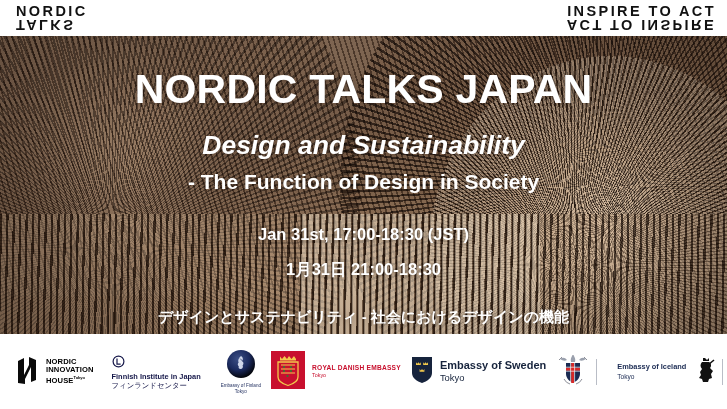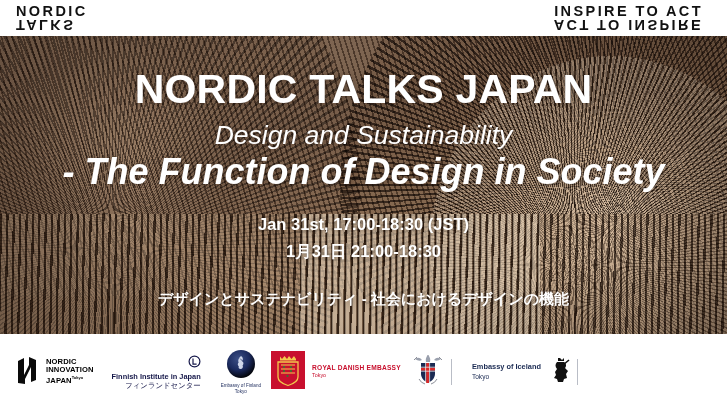--- a/index.html
+++ b/index.html
@@ -33,21 +33,21 @@
     position: absolute;
     top: 4px;
     font-weight: 700;
     font-size: 14.5px;
     letter-spacing: 2.4px;
     line-height: 14px;
     color: #111111;
     white-space: nowrap;
   }
   .brand-left { left: 16px; text-align: left; }
-  .brand-right { right: 24px; text-align: right; }
+  .brand-right { right: 11px; text-align: right; }
   .brand-lockup .flip {
     display: block;
     transform: scaleY(-1);
   }
 
   
   .hero {
     position: absolute;
     left: 0; top: 36px;
     width: 727px;
@@ -150,42 +150,41 @@
     margin: 0;
     padding-top: 30px;
     font-size: 41px;
     font-weight: 700;
     letter-spacing: 0.2px;
     line-height: 46px;
     color: #ffffff;
     text-shadow: 0 1px 6px rgba(30,18,10,0.45);
   }
   .title-sub {
-    margin: 6px 0 0 0;
+    margin: 16px 0 0 0;
     font-size: 26.5px;
-    font-weight: 400;
+    font-weight: 700;
     font-style: italic;
     line-height: 34px;
     color: #ffffff;
     text-shadow: 0 1px 6px rgba(30,18,10,0.45);
   }
   .title-sub2 {
     margin: 3px 0 0 0;
-    font-size: 36px;
-    font-weight: 700;
-    font-style: italic;
+    font-size: 21px;
+    font-weight: 700;
     line-height: 34px;
     color: #ffffff;
     text-shadow: 0 1px 6px rgba(30,18,10,0.45);
   }
   .datetime-block {
     margin-top: 24px;
   }
   .datetime-en, .datetime-jp {
-    margin: 4px;
+    margin: 12px;
     font-size: 16.5px;
     font-weight: 700;
     line-height: 23px;
     color: #ffffff;
     text-shadow: 0 1px 5px rgba(30,18,10,0.5);
   }
   .subtitle-jp {
     margin: 22px 0 0 0;
     font-size: 15px;
     font-weight: 700;
@@ -224,21 +223,21 @@
     letter-spacing: 0.1px;
     color: #000000;
   }
   .nih-words .sup {
     font-size: 4px;
     vertical-align: super;
     letter-spacing: 0;
   }
 
   
-  .fi-block { text-align: right; margin-left: 8px; }
+  .fi-block { text-align: left; margin-left: 8px; }
   .fi-en {
     font-size: 7.4px;
     font-weight: 700;
     color: #16184a;
     line-height: 9px;
     white-space: nowrap;
   }
   .fi-jp {
     font-size: 7.4px;
     font-weight: 400;
@@ -353,21 +352,21 @@
 
     <div class="logo-item nih">
       <span class="logo-mark">
         <svg width="26" height="30" viewBox="0 0 26 30">
           <path d="M3 28 L3 6 L9 3 L9 20 L14 10 L14 2 L21 5 L21 25 L16 27 L16 12 L10 24 L10 29 Z" fill="#0a0a0a"></path>
         </svg>
       </span>
       <span class="logo-words nih-words">
         <span>NORDIC</span><br>
         <span>INNOVATION</span><br>
-        <span>JAPAN</span><span class="sup">Tokyo</span>
+        <span>HOUSE</span><span class="sup">Tokyo</span>
       </span>
     </div>
 
     <div class="logo-item">
       <div class="fi-block">
         <span>
           <svg width="13" height="13" viewBox="0 0 13 13">
             <circle cx="6.5" cy="6.5" r="5.4" fill="none" stroke="#16184a" stroke-width="1.2"></circle>
             <path d="M5 3.6 L5 9.2 L8.6 9.2" fill="none" stroke="#16184a" stroke-width="1.2"></path>
           </svg>
@@ -412,20 +411,34 @@
           <circle cx="20" cy="20" r="1.1" fill="#2e7d32"></circle>
           <circle cx="16.5" cy="25" r="1.1" fill="#2e7d32"></circle>
         </svg>
       </span>
       <div class="logo-words rde-block">
         <div class="rde-name">ROYAL DANISH EMBASSY</div>
         <div class="rde-city">Tokyo</div>
       </div>
     </div>
 
+    <div class="logo-item">
+      <span class="logo-mark">
+        <svg width="22" height="28" viewBox="0 0 22 28">
+          <path d="M1 1 L21 1 L21 17 C21 22 16 25.5 11 27 C6 25.5 1 22 1 17 Z" fill="#16233c"></path>
+          <path d="M5 6.2 L6.2 7.8 L7.4 6.2 L8.6 7.8 L9.8 6.2 L9.8 9 L5 9 Z" fill="#f2c94c"></path>
+          <path d="M12.2 6.2 L13.4 7.8 L14.6 6.2 L15.8 7.8 L17 6.2 L17 9 L12.2 9 Z" fill="#f2c94c"></path>
+          <path d="M8.6 13 L9.8 14.6 L11 13 L12.2 14.6 L13.4 13 L13.4 15.8 L8.6 15.8 Z" fill="#f2c94c"></path>
+        </svg>
+      </span>
+      <div class="logo-words se-block">
+        <div class="se-name">Embassy of Sweden</div>
+        <div class="se-city">Tokyo</div>
+      </div>
+    </div>
 
     <div class="logo-item">
       <span class="logo-mark">
         <svg width="34" height="34" viewBox="0 0 34 34">
           <path d="M6 4 L3 7 M28 4 L31 7 M17 2 L17 5" stroke="#8e9099" stroke-width="1" fill="none"></path>
           <path d="M4 6 Q8 3 11 7 Q8 9 4 6 Z" fill="#9aa0ad"></path>
           <path d="M30 6 Q26 3 23 7 Q26 9 30 6 Z" fill="#9aa0ad"></path>
           <path d="M17 2 Q14 5 15 9 L19 9 Q20 5 17 2 Z" fill="#9aa0ad"></path>
           <path d="M10 10 L24 10 L24 21 C24 25.5 20 28.5 17 30 C14 28.5 10 25.5 10 21 Z" fill="#1a2a52"></path>
           <rect x="10" y="14.8" width="14" height="2.8" fill="#d72828"></rect>

